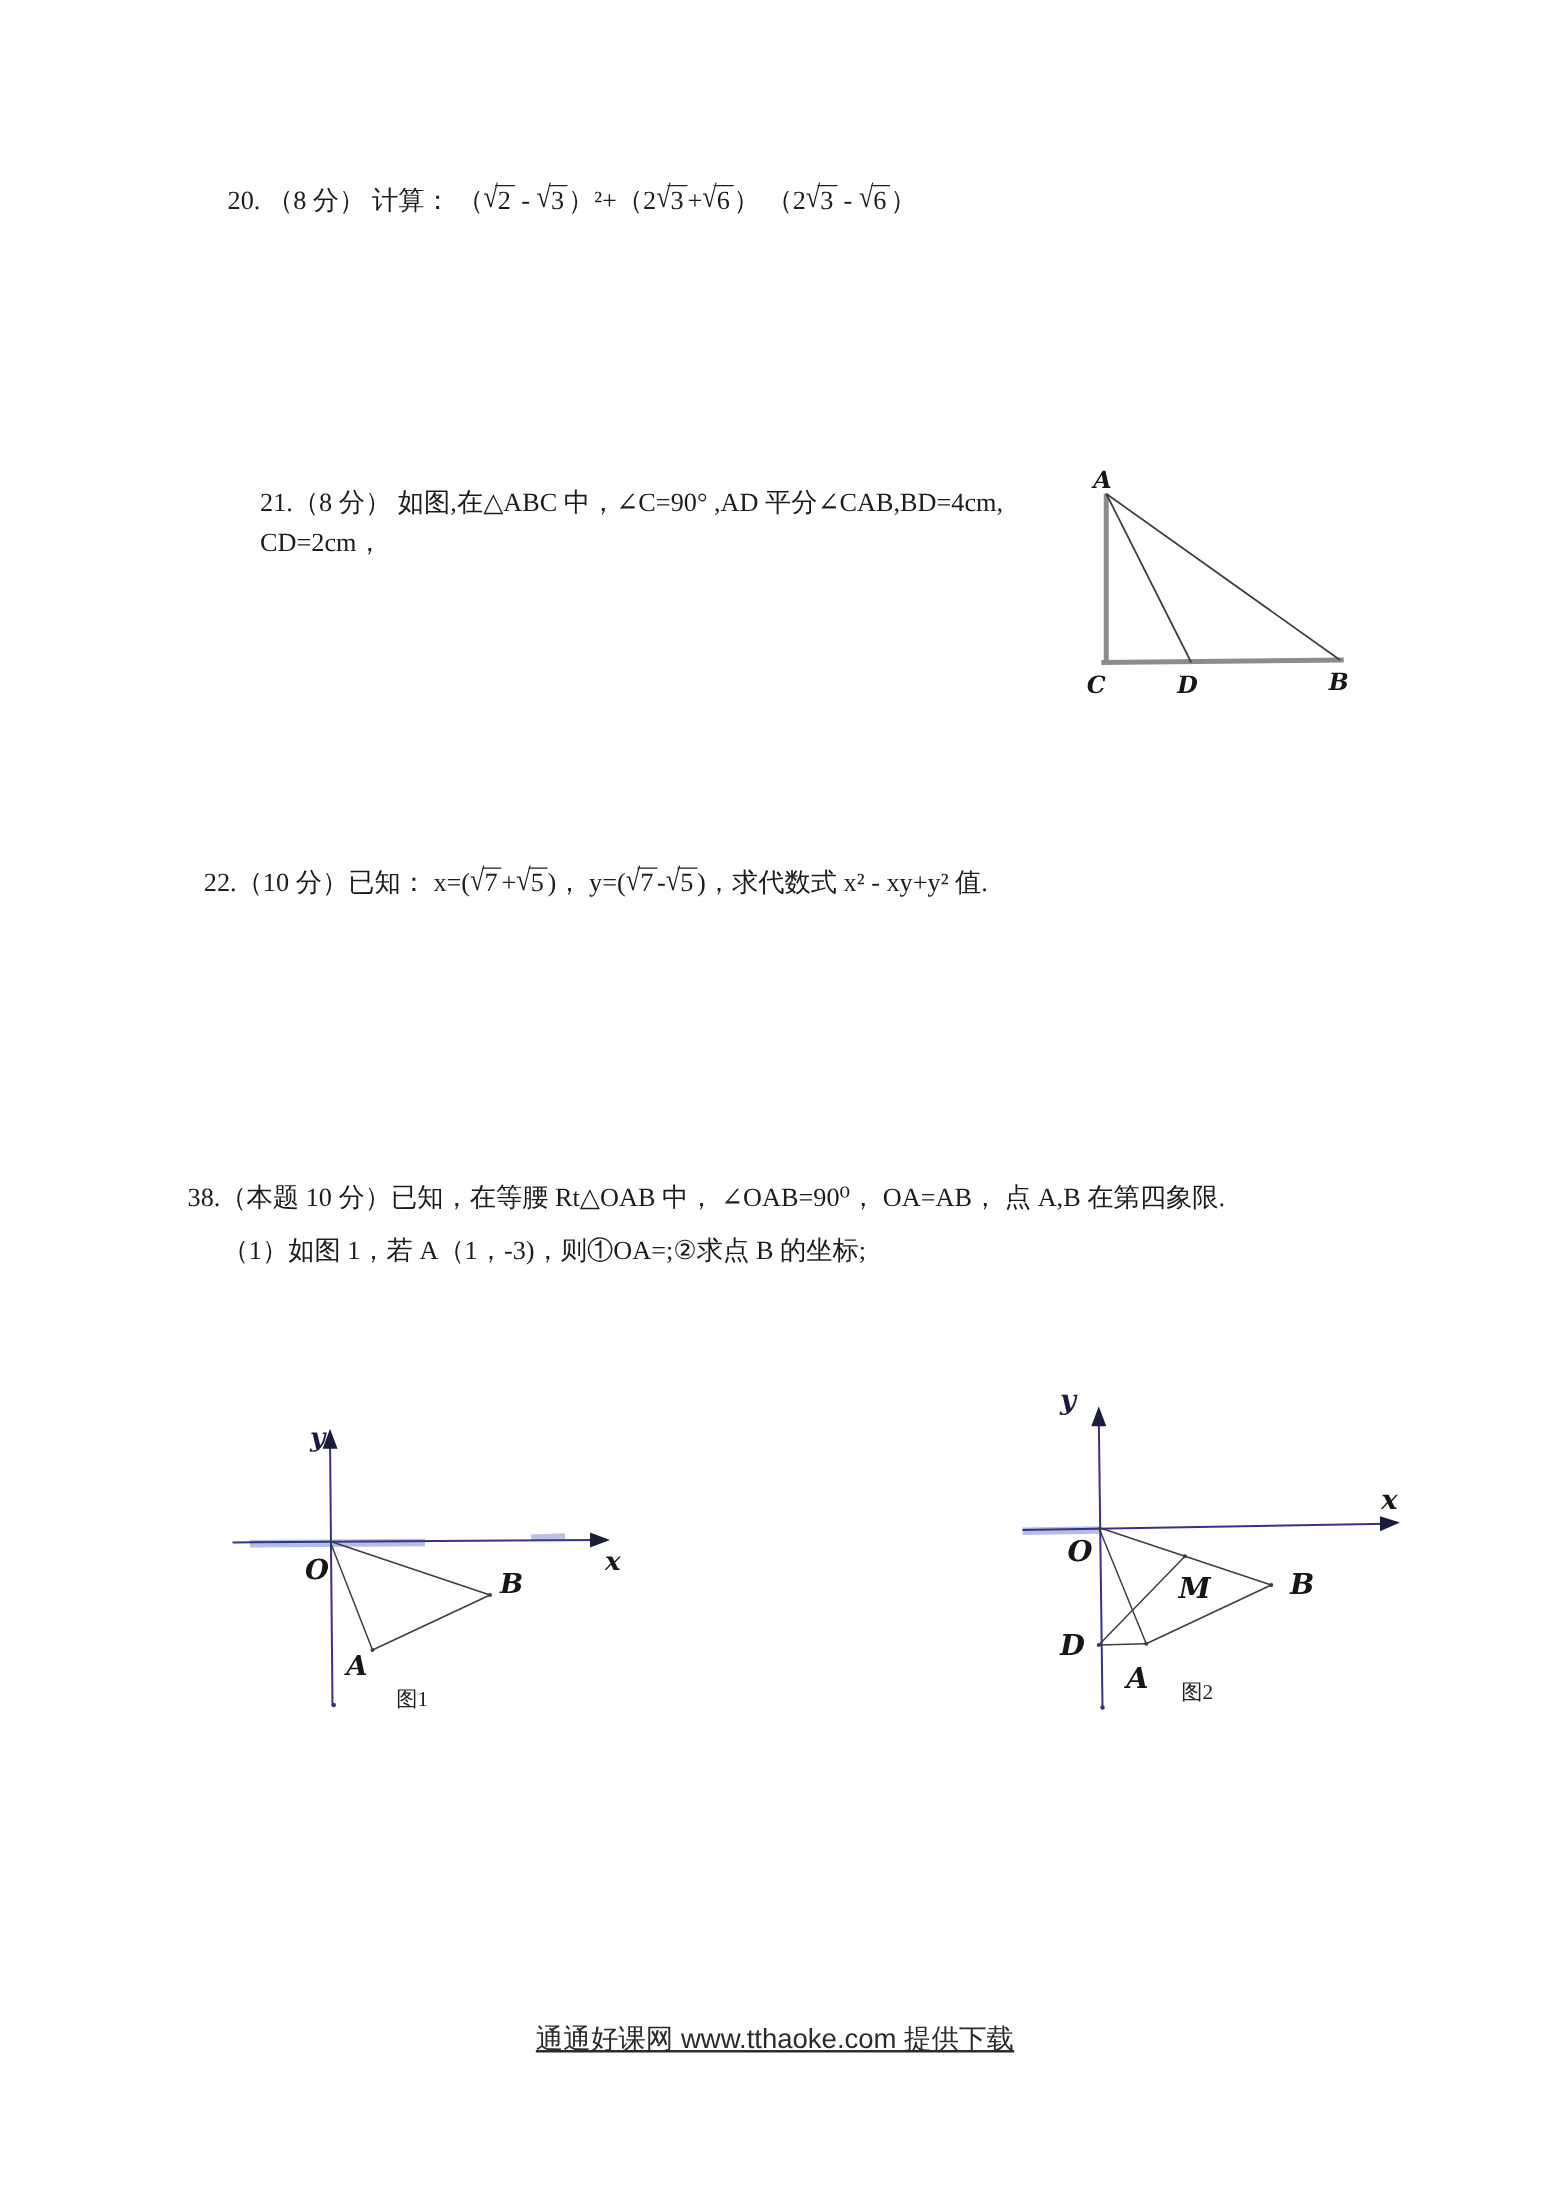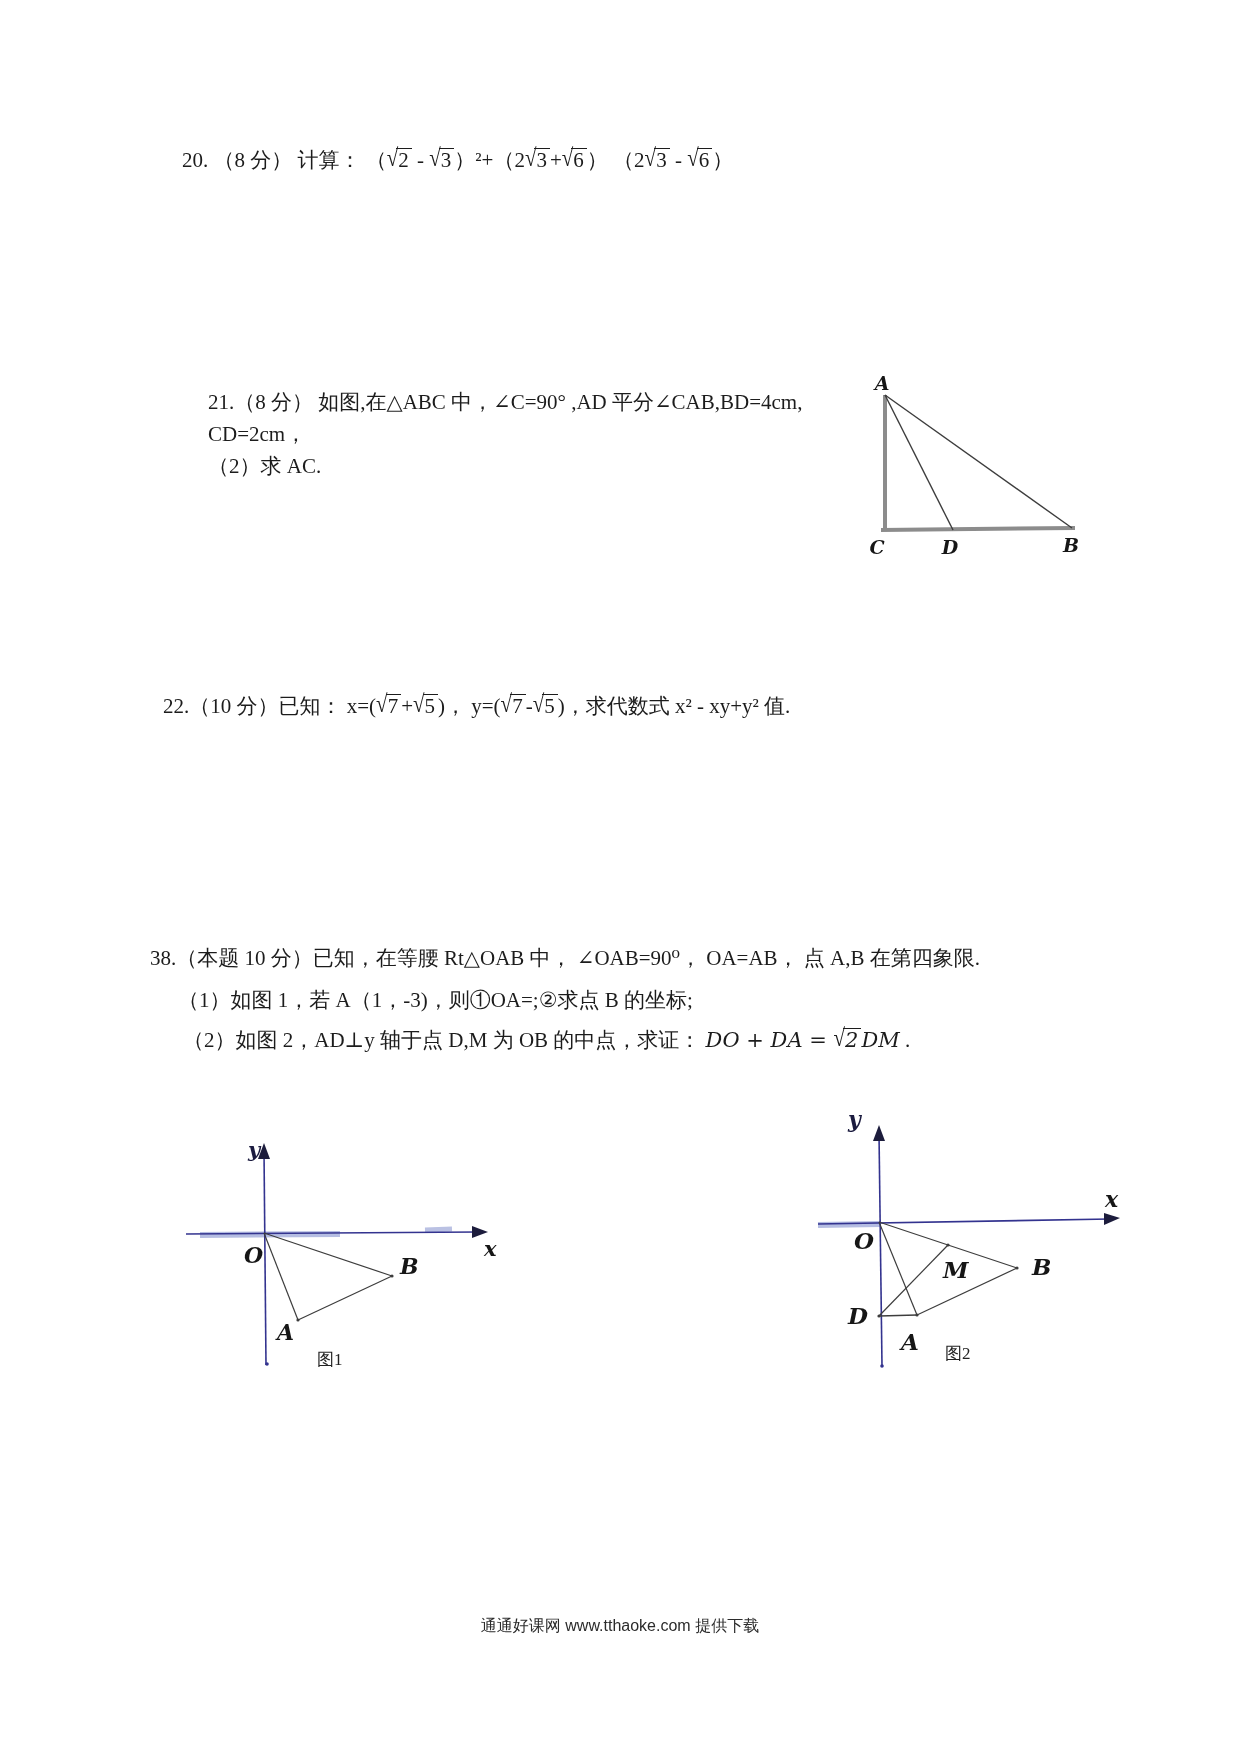--- a/index.html
+++ b/index.html
@@ -10,63 +10,59 @@
   }
   .abs { position:absolute; white-space:nowrap; }
   .line32 div { line-height:32px; }
   
   .sq { display:inline-block; white-space:nowrap; vertical-align:baseline; }
   .sq .rs { display:inline-block; transform:scaleY(1.18); transform-origin:bottom; margin-right:-2px; }
   .sq .rd { display:inline-block; border-top:1.6px solid #1c1c1c; padding:1px 3px 0 2px; line-height:1.0; }
   .mathit { font-family:"DejaVu Serif","Liberation Serif",serif; font-style:italic; }
   .footer {
     position:absolute; left:0; top:1616px; width:1240px; text-align:center;
-    font-family:"Liberation Sans","DejaVu Sans",sans-serif; font-size:16px; color:#2b2b2b;
+    font-family:"Liberation Sans","DejaVu Sans",sans-serif; font-size:22px; color:#2b2b2b;text-decoration:underline;
   }
   svg text { font-family:"DejaVu Serif","Liberation Serif",serif; }
   .figlabel { font-style:italic; font-weight:bold; fill:#161616; }
   .axislabel { font-style:italic; font-weight:bold; fill:#1b1b3f; }
   .caption { font-style:normal; font-weight:normal; fill:#222; font-size:17px;
              font-family:"Liberation Serif","DejaVu Serif",serif; }
 </style>
 </head>
 <body>
 
 <div class="page">
 
   <div class="abs" style="left:163px; top:146px;margin-left:19px;">
     <span>20. （8 分）  计算：  （</span><span class="sq"><span class="rs">√</span><span class="rd">2</span></span><span> - </span><span class="sq"><span class="rs">√</span><span class="rd">3</span></span><span>）²+（2</span><span class="sq"><span class="rs">√</span><span class="rd">3</span></span><span>+</span><span class="sq"><span class="rs">√</span><span class="rd">6</span></span><span>） （2</span><span class="sq"><span class="rs">√</span><span class="rd">3</span></span><span> - </span><span class="sq"><span class="rs">√</span><span class="rd">6</span></span><span>）</span>
   </div>
 
   <div class="abs line32" style="left:168px; top:386px;margin-left:40px;">
     <div>21.（8 分） 如图,在△ABC 中，∠C=90° ,AD 平分∠CAB,BD=4cm,</div>
     <div>CD=2cm，</div>
-    <div>（2）求 AC.</div>
   </div>
 
   <svg class="abs" style="left:855px; top:360px;" width="240" height="210" viewBox="0 0 240 210">
     <line x1="30" y1="35" x2="30" y2="170" stroke="#8c8c8c" stroke-width="4"></line>
     <line x1="26" y1="170" x2="220" y2="168" stroke="#8c8c8c" stroke-width="4"></line>
     <line x1="30" y1="35" x2="217" y2="168" stroke="#3d3d3d" stroke-width="1.4"></line>
     <line x1="30" y1="35" x2="98" y2="170" stroke="#3d3d3d" stroke-width="1.4"></line>
     <text x="27" y="30" text-anchor="middle" class="figlabel" font-size="19">A</text>
     <text x="22" y="194" text-anchor="middle" class="figlabel" font-size="19">C</text>
     <text x="95" y="194" text-anchor="middle" class="figlabel" font-size="19">D</text>
     <text x="216" y="192" text-anchor="middle" class="figlabel" font-size="19">B</text>
   </svg>
 
   <div class="abs" style="left:163px; top:692px;">
     <span>22.（10 分）已知：  x=(</span><span class="sq"><span class="rs">√</span><span class="rd">7</span></span><span>+</span><span class="sq"><span class="rs">√</span><span class="rd">5</span></span><span>)，  y=(</span><span class="sq"><span class="rs">√</span><span class="rd">7</span></span><span>-</span><span class="sq"><span class="rs">√</span><span class="rd">5</span></span><span>)，求代数式 x² - xy+y² 值.</span>
   </div>
 
   <div class="abs" style="left:150px; top:944px;">38.（本题 10 分）已知，在等腰 Rt△OAB 中， ∠OAB=90⁰， OA=AB， 点 A,B 在第四象限.</div>
   <div class="abs" style="left:178px; top:986px;text-align:center;">（1）如图 1，若 A（1，-3)，则①OA=;②求点 B 的坐标;</div>
-  <div class="abs" style="left:183px; top:1026px;">
-    <span>（2）如图 2，AD⊥y 轴于点 D,M 为 OB 的中点，求证： </span><span class="mathit">DO + DA = </span><span class="sq"><span class="rs">√</span><span class="rd mathit">2</span></span><span class="mathit">DM</span><span> .</span>
-  </div>
 
   <svg class="abs" style="left:180px; top:1135px;" width="330" height="250" viewBox="0 0 330 250">
     <line x1="20" y1="100" x2="160" y2="99" stroke="#a9b2dd" stroke-width="6" opacity="0.85"></line>
     <line x1="245" y1="95" x2="272" y2="94" stroke="#a9b2dd" stroke-width="5" opacity="0.8"></line>
     <line x1="6" y1="99" x2="298" y2="97" stroke="#33338f" stroke-width="1.6"></line>
     <polygon points="308,97 292,91 292,103" fill="#1c1c3c"></polygon>
     <line x1="84" y1="16" x2="86" y2="230" stroke="#33338f" stroke-width="1.6"></line>
     <polygon points="84,8 78,24 90,24" fill="#1c1c3c"></polygon>
     <circle cx="87" cy="229" r="1.8" fill="#33338f"></circle>
     <line x1="84" y1="98" x2="212" y2="141" stroke="#3d3d3d" stroke-width="1.2"></line>

